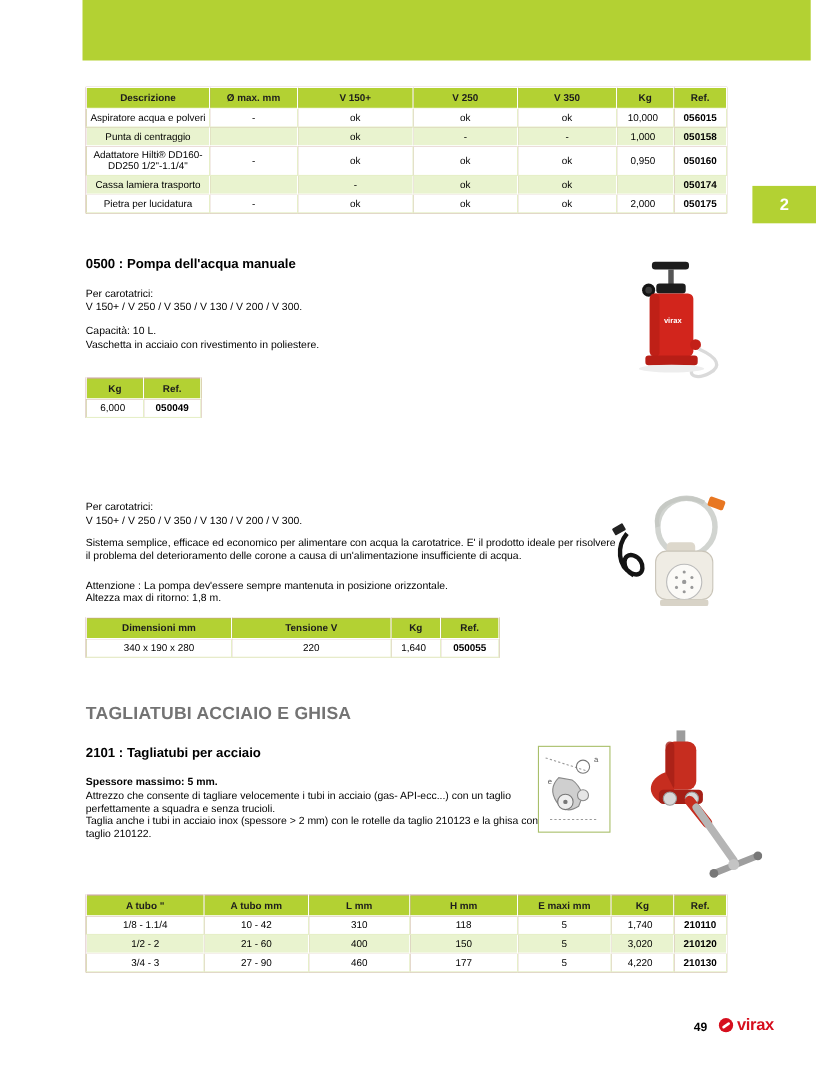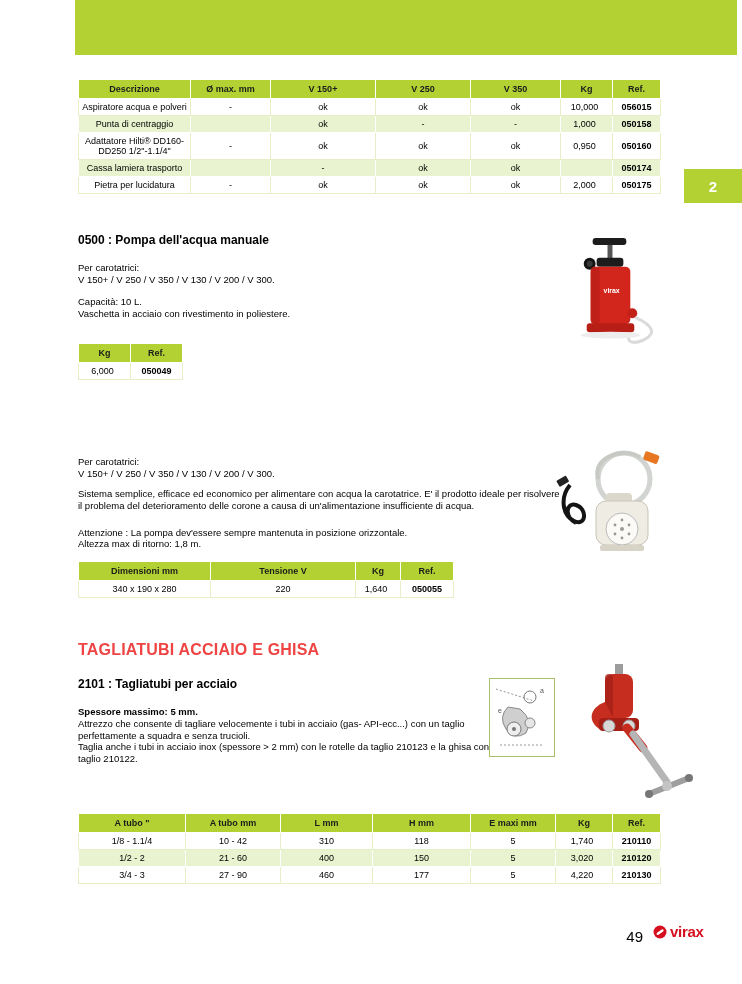--- a/index.html
+++ b/index.html
@@ -9,26 +9,26 @@
   .side-tab{position:absolute;left:684px;top:169px;width:58px;height:34px;background:#b3d133;
             color:#fff;font-weight:bold;font-size:15px;display:flex;align-items:center;justify-content:center;}
   table.cat{position:absolute;border-collapse:collapse;table-layout:fixed;font-size:9px;background:#7f1d1d;}
   table.cat th{background:#b3d133;color:#1c1c1c;font-weight:bold;font-size:9px;
                border:1px solid #ffffff;padding:4px 2px;text-align:center;}
   table.cat td{border:1px solid #e6efc8;padding:3px 3px;text-align:center;vertical-align:middle;background:#fff;}
   table.cat tr.shade td{background:#e9f3cf;border-color:#ffffff;}
   table.cat td.num{text-align:center;padding-right:7px;}
   table.cat td.ref{font-weight:bold;}
   .sec-title{position:absolute;font-size:12px;font-weight:bold;margin:0;}
-  .big-title{position:absolute;font-size:16px;font-weight:bold;color:#ef4444;margin:0;letter-spacing:0.2px;}
+  .big-title{position:absolute;font-size:16px;font-weight:bold;color:#737373;margin:0;letter-spacing:0.2px;}
   .text{position:absolute;font-size:9.5px;line-height:11.5px;color:#000;}
   .bold{font-weight:bold;}
   .img-box{position:absolute;}
   .diagram-box{position:absolute;border:1px solid #a9bf6a;background:#fff;}
-  .footer-num{position:absolute;font-size:15px;font-weight:normal;}
+  .footer-num{position:absolute;font-size:11px;font-weight:bold;}
   .logo{position:absolute;display:flex;align-items:center;gap:3px;}
   .logo-text{color:#d60f1e;font-weight:bold;font-size:15px;letter-spacing:-0.3px;}
 </style>
 </head>
 <body>
 
 <div class="page">
 
   <div class="topbar"></div>
   <div class="side-tab">2</div>

